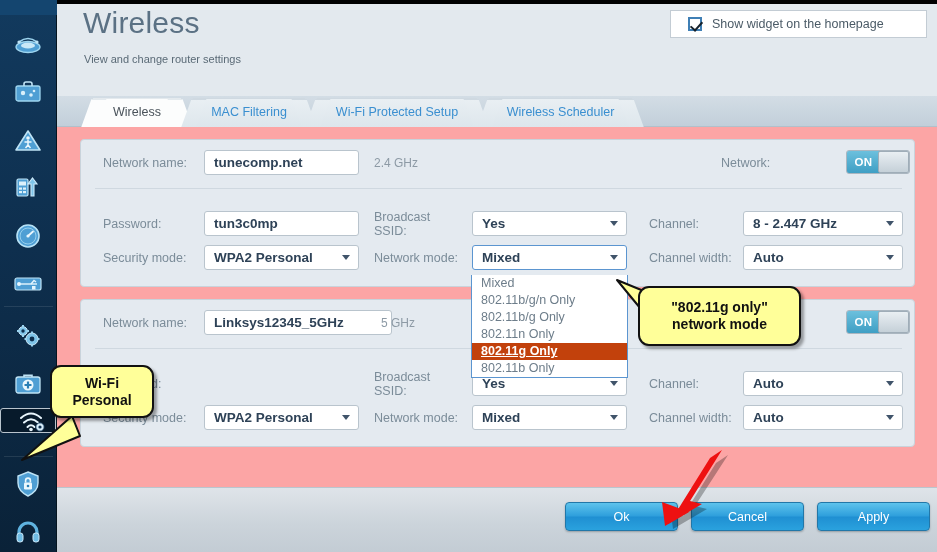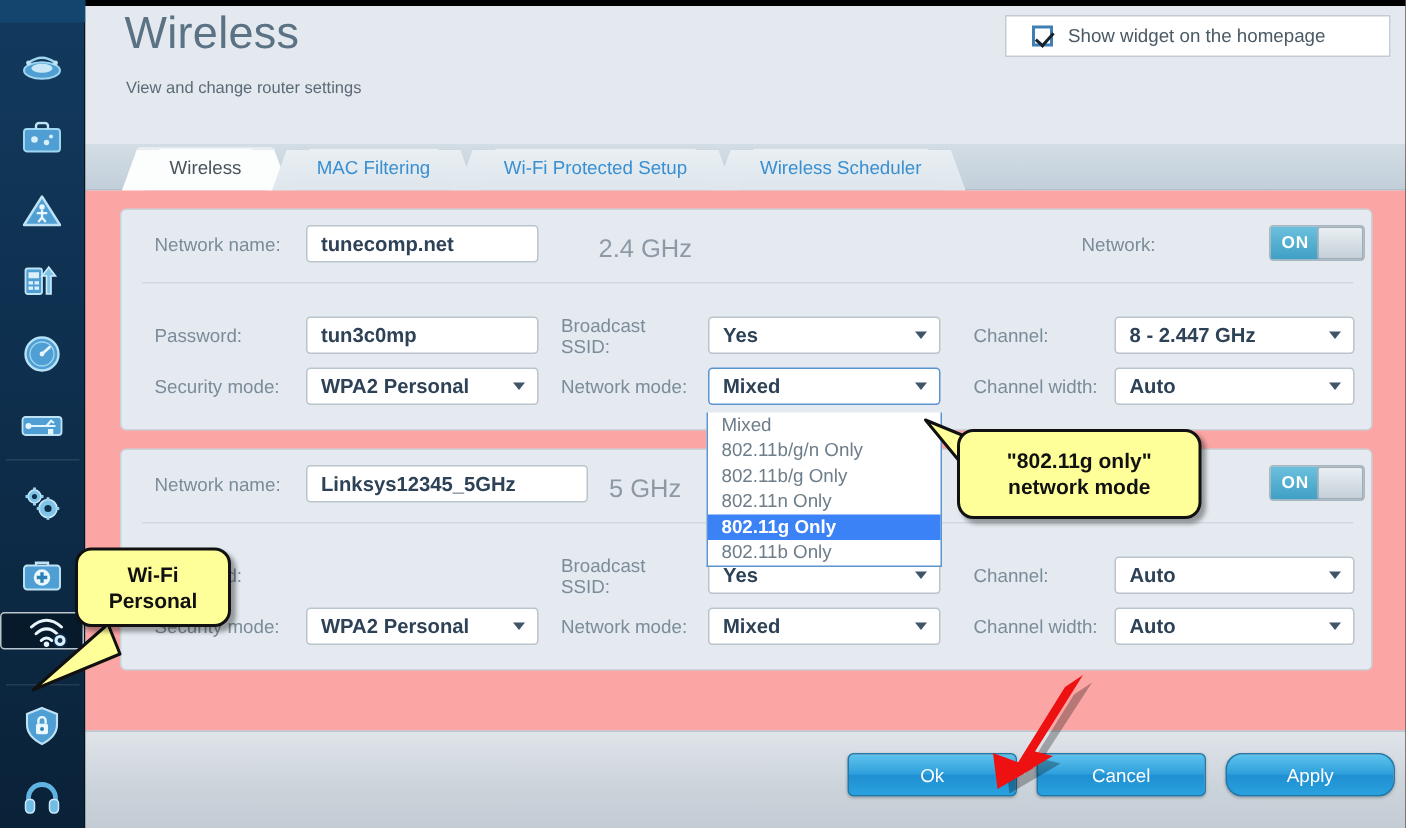--- a/index.html
+++ b/index.html
@@ -115,21 +115,21 @@
     position: absolute; left: 14px; width: 807px; height: 1px;
     background: #cfd8e0;
   }
   .lbl {
     position: absolute; font-size: 12.5px; color: #7b8c99;
   }
   .lbl2 {
     position: absolute; font-size: 12.5px; color: #7b8c99; line-height: 14px;
   }
   .ghz {
-    position: absolute; font-size: 17px; color: #8d9aa5; margin-left: 25px;
+    position: absolute; font-size: 12px; color: #8d9aa5;
   }
   .txtin {
     position: absolute; height: 25px;
     background: #fff; border: 1px solid #b9c4cd; border-radius: 3px;
     font-size: 13.5px; font-weight: bold; color: #2e4257;
     padding-left: 9px; line-height: 23px;
     font-family: "Liberation Sans", sans-serif;
   }
   .sel {
     position: absolute; height: 25px;
@@ -168,21 +168,21 @@
     position: absolute; z-index: 40;
     background: #fff; border: 1px solid #5b95d0;
     border-top: none;
   }
   .dd-item {
     height: 17px; line-height: 16px; font-size: 12.5px;
     color: #6d7d8a; padding-left: 9px; cursor: pointer;
     white-space: nowrap;
   }
   .dd-item.hl {
-    background: #3b82f6; color: #fff; font-weight: bold;
+    background: #c2410c; color: #fff; font-weight: bold; text-decoration: underline;
   }
 
   
   .footer {
     position: absolute; left: 57px; top: 487px; width: 880px; height: 65px;
     background: linear-gradient(to bottom,#dfe4e9 0%, #ccd4db 55%, #c3ccd4 100%);
     border-top: 1px solid #bac5ce;
   }
   .btn {
     position: absolute; top: 14px; width: 113px; height: 29px;
@@ -464,21 +464,21 @@
     <div class="dd-item">802.11b/g/n Only</div>
     <div class="dd-item">802.11b/g Only</div>
     <div class="dd-item">802.11n Only</div>
     <div class="dd-item hl">802.11g Only</div>
     <div class="dd-item">802.11b Only</div>
   </div>
 
   <div class="footer">
     <div class="btn" style="left:508px;">Ok</div>
     <div class="btn" style="left:634px;">Cancel</div>
-    <div class="btn" style="left:760px;border-radius:11px;">Apply</div>
+    <div class="btn" style="left:760px;">Apply</div>
   </div>
 
   <svg class="arrow-red" style="left:615px; top:276px;" width="40" height="42" viewBox="0 0 40 42">
     <path d="M2 4 L36 18 L30 38 Z" fill="#ffff99" stroke="#111" stroke-width="2" stroke-linejoin="round"></path>
   </svg>
   <div class="callout" style="left:638px; top:286px; width:163px; height:60px;">
     <span class="callout-line">"802.11g only"</span>
     <span class="callout-line">network mode</span>
   </div>
 

